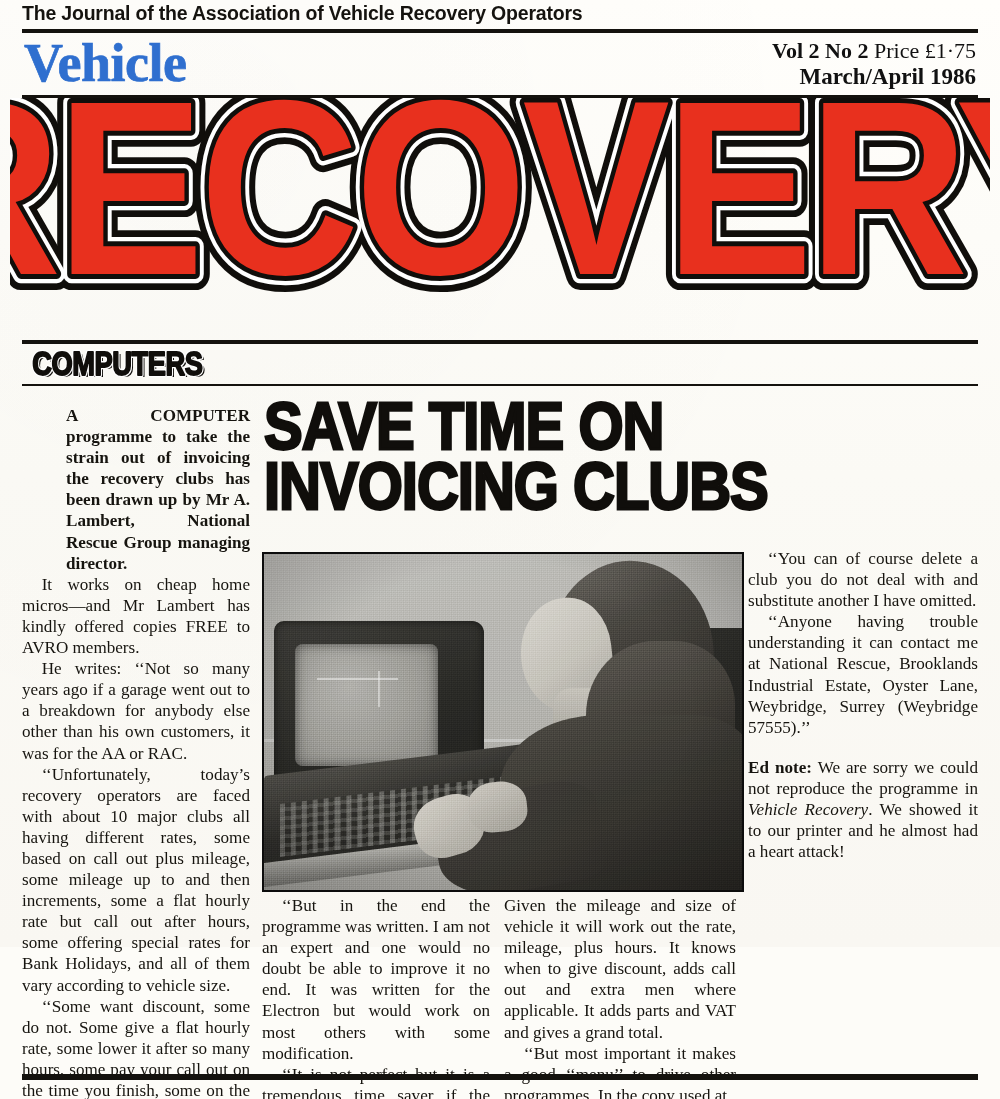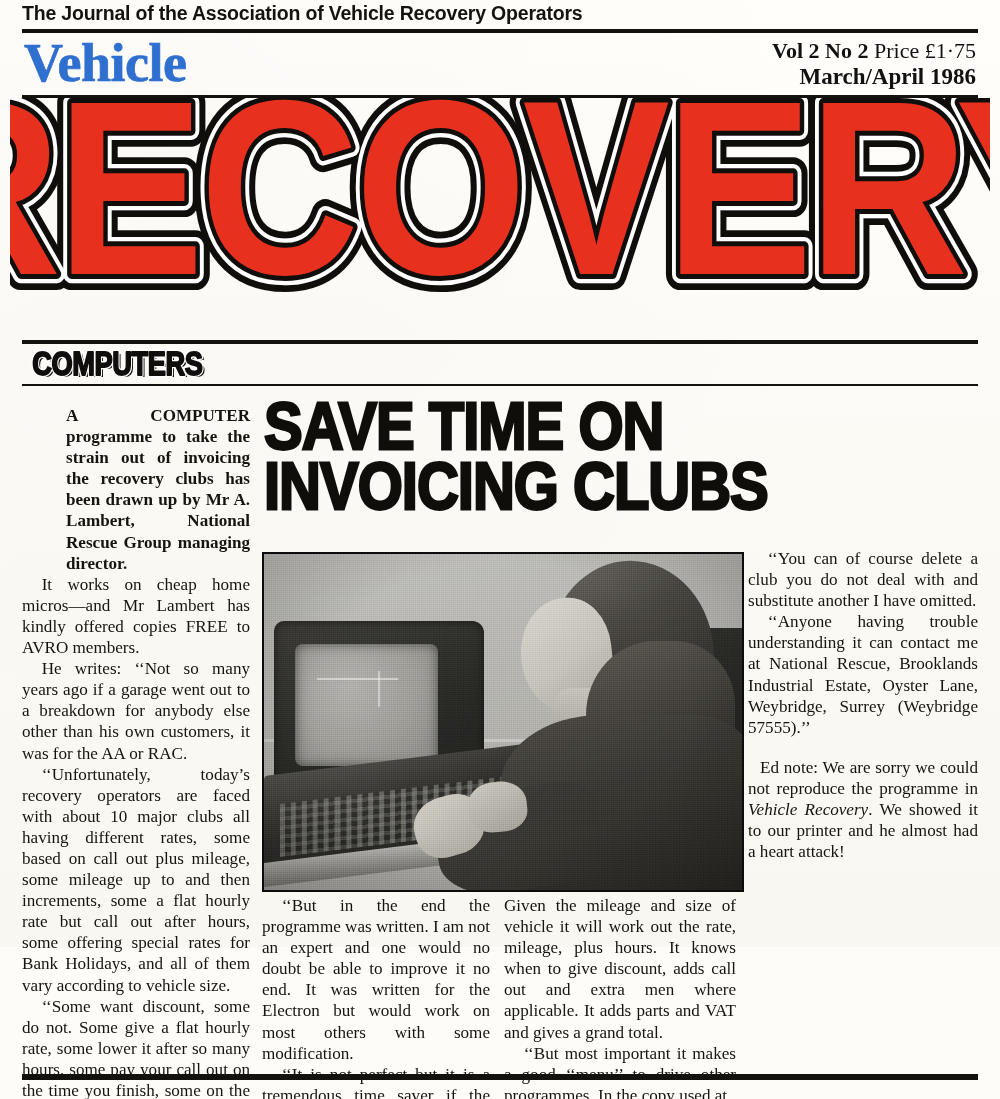--- a/index.html
+++ b/index.html
@@ -83,21 +83,21 @@
     font-family:"Liberation Serif",serif;
     font-size:17.1px;line-height:21.1px;
     text-align:justify;
     color:#16140f;
     -webkit-hyphens:none;hyphens:none;
   }
   .col p{margin:0;text-indent:1.15em;}
   .col p.noindent{text-indent:0;}
   .col p.lead{text-indent:0;font-weight:bold;margin-left:44px;}
   .col .ednote{margin-top:19px;text-indent:0;}
-  .col .ednote b{font-weight:normal;margin-left:12px;}
+  .col .ednote b{font-weight:bold;}
   .col .ednote i{font-style:italic;}
 
   #col1{left:22px;top:405px;width:228px;}
   #col2{left:262px;top:895px;width:228px;}
   #col3{left:504px;top:895px;width:232px;}
   #col4{left:748px;top:548px;width:230px;}
 
   
   .photo{
     position:absolute;left:262px;top:552px;width:478px;height:336px;

